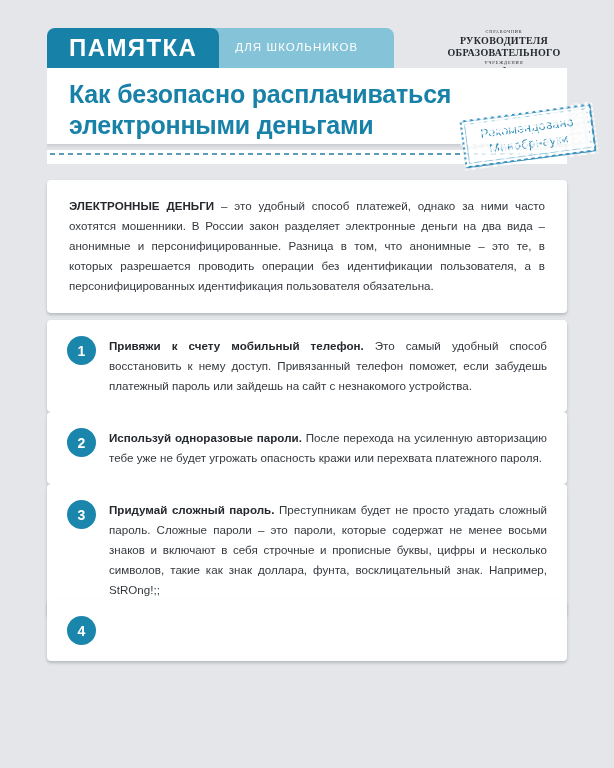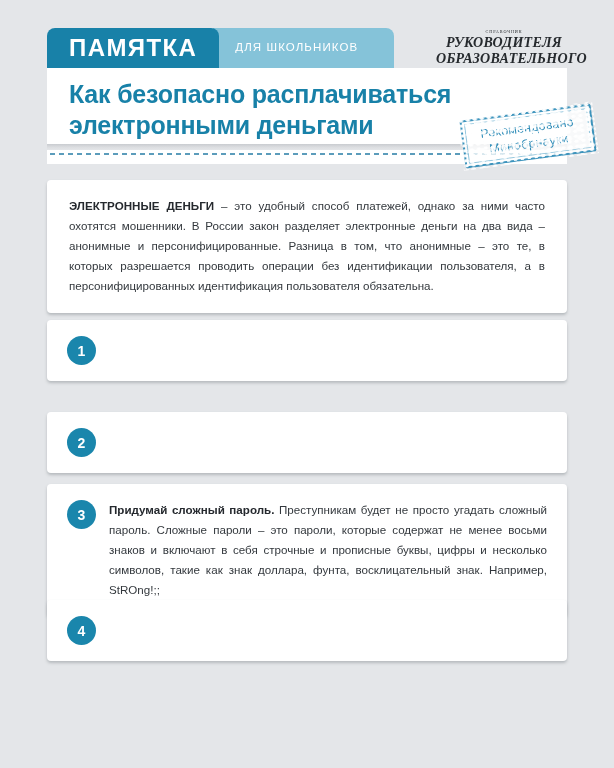--- a/index.html
+++ b/index.html
@@ -89,26 +89,25 @@
     line-height: 1.18;
     user-select: none;
   }
   .brand .b-small {
     font-size: 4.2px;
     letter-spacing: 0.9px;
     text-transform: uppercase;
     display: block;
   }
   .brand .b-main {
-    font-size: 14px;
+    font-size: 10px;
     font-weight: bold;
     letter-spacing: 0.3px;
     text-transform: uppercase;
     display: block;
-    font-style: italic;
   }
   .brand .b-tiny {
     font-size: 4.4px;
     letter-spacing: 0.9px;
     text-transform: uppercase;
     display: block;
     margin-top: 1px;
   }
   .brand .b-dot {
     display: block;
@@ -322,24 +321,26 @@
     </div>
     <div class="wear"></div>
   </div>
 
   <div class="card intro-card">
     <p><span class="lead">ЭЛЕКТРОННЫЕ ДЕНЬГИ</span><span> – это удобный способ платежей, однако за ними часто охотятся мошенники. В России закон разделяет электронные деньги на два вида – анонимные и персонифицированные. Разница в том, что анонимные – это те, в которых разрешается проводить операции без идентификации пользователя, а в персонифицированных идентификация пользователя обязательна.</span></p>
   </div>
 
   <div class="card tip-card" id="card-1">
     <div class="badge">1</div>
+    <div class="tip-body"><span class="lead">Привяжи к счету мобильный телефон.</span><span> Это самый удобный способ восстановить к нему доступ. Привязанный телефон поможет, если забудешь платежный пароль или зайдешь на сайт с незнакомого устройства.</span></div>
   </div>
 
   <div class="card tip-card" id="card-2">
     <div class="badge">2</div>
+    <div class="tip-body"><span class="lead">Используй одноразовые пароли.</span><span> После перехода на усиленную авторизацию тебе уже не будет угрожать опасность кражи или перехвата платежного пароля.</span></div>
   </div>
 
   <div class="card tip-card" id="card-3">
     <div class="badge">3</div>
     <div class="tip-body"><span class="lead">Придумай сложный пароль.</span><span> Преступникам будет не просто угадать сложный пароль. Сложные пароли – это пароли, которые содержат не менее восьми знаков и включают в себя строчные и прописные буквы, цифры и несколько символов, такие как знак доллара, фунта, восклицательный знак. Например, StROng!;;</span></div>
   </div>
 
   <div class="card tip-card" id="card-4">
     <div class="badge">4</div>
   </div>

